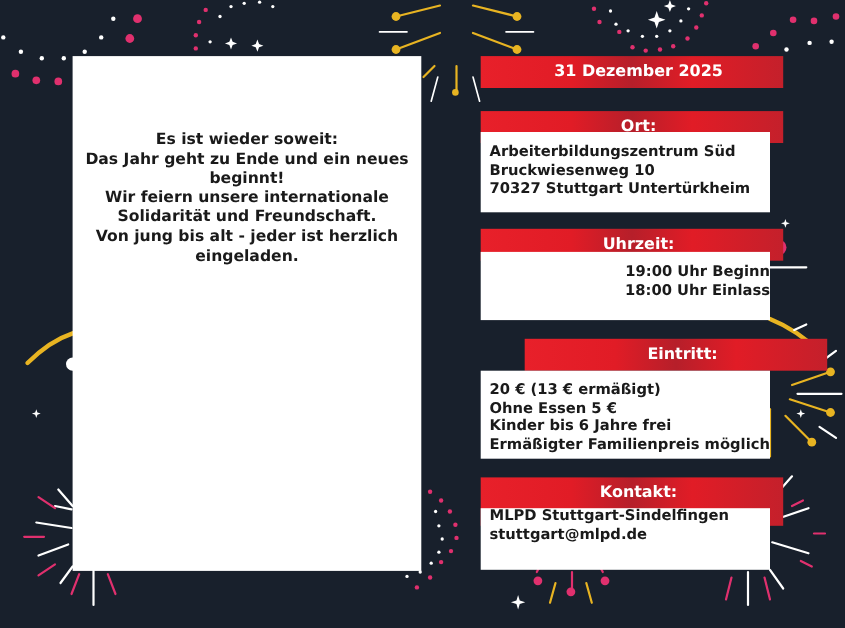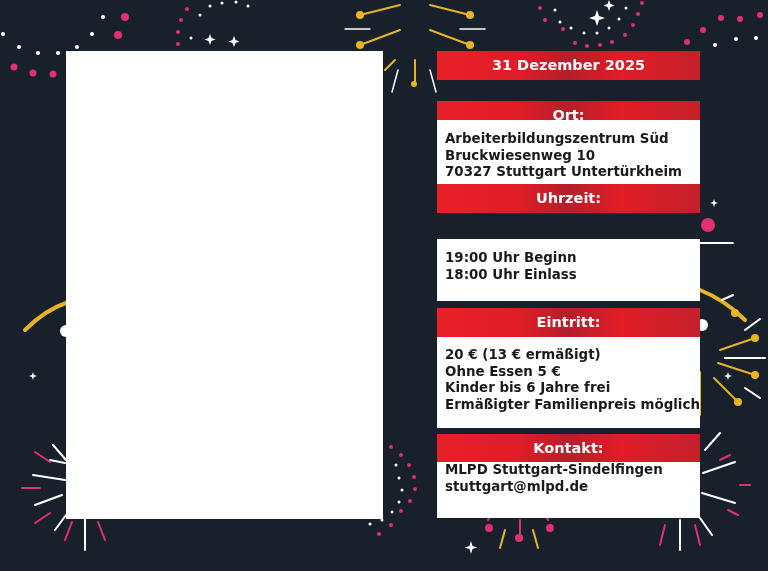--- a/index.html
+++ b/index.html
@@ -1,21 +1,21 @@
 <!DOCTYPE html>
 <html><head>
 <meta charset="utf-8">
 <style>
   html, body { margin:0; padding:0; }
   body { width:768px; height:571px; background:#18202c; position:relative; overflow:hidden; font-family:"DejaVu Sans", sans-serif; }
   #fx { position:absolute; left:0; top:0; width:768px; height:571px; }
   .left-panel { position:absolute; left:66px; top:51px; width:317px; height:468px; background:#ffffff; box-sizing:border-box; padding-top:68px; text-align:center; color:#1a1a1a; font-weight:bold; font-size:14.2px; line-height:17.6px; }
   .left-panel p { margin:0 0 17.6px 0; white-space:pre-line; }
   .hdr { position:absolute; left:437px; width:263px; height:29px; color:#fff; font-weight:bold; font-size:14.5px; line-height:29px; text-align:center;
-    background:linear-gradient(90deg,#e8202a 0%,#e11c26 30%,#b61f2a 50%,#e11c26 70%,#c4202b 100%); }
+    background:linear-gradient(90deg,#e8202a 0%,#e11c26 30%,#b61f2a 50%,#e11c26 70%,#c4202b 100%);padding-left:12px; }
   .body { position:absolute; left:437px; width:263px; background:#fff; box-sizing:border-box; padding:7px 0 0 8px; color:#1a1a1a; font-weight:bold; font-size:13.4px; line-height:16.5px; white-space:pre-line; }
 </style>
 </head>
 <body>
 
 <svg id="fx" viewBox="0 0 768 571">
   <g fill="#e0306e">
     <circle cx="125" cy="17" r="4"></circle>
       <circle cx="118" cy="35" r="4"></circle>
       <circle cx="14" cy="67" r="3.5"></circle>
@@ -179,34 +179,41 @@
         <line x1="548" y1="520" x2="540" y2="505"></line>
       </g>
     <g stroke="#e8b422" stroke-width="2">
         <line x1="500" y1="548" x2="505" y2="530"></line>
         <line x1="538" y1="548" x2="533" y2="530"></line>
       </g>
   </g>
 </svg>
 
 <div class="left-panel">
+  <p>Es ist wieder soweit:
+Das Jahr geht zu Ende und ein neues
+beginnt!
+Wir feiern unsere internationale
+Solidarität und Freundschaft.
+Von jung bis alt - jeder ist herzlich
+eingeladen.</p>
 </div>
 
 <div class="hdr" style="top:51px;">31 Dezember 2025</div>
 
 <div class="hdr" style="top:101px;">Ort:</div>
 <div class="body" style="top:120px;height:73px;padding-top:11px;">Arbeiterbildungszentrum Süd
 Bruckwiesenweg 10
 70327 Stuttgart Untertürkheim</div>
 
-<div class="hdr" style="top:184px;">Uhrzeit:</div>
-<div class="body" style="top:239px;height:62px;padding-top:11px;">19:00 Uhr Beginn
+<div class="hdr" style="top:208px;">Uhrzeit:</div>
+<div class="body" style="top:229px;height:62px;padding-top:11px;text-align:right;">19:00 Uhr Beginn
 18:00 Uhr Einlass</div>
 
-<div class="hdr" style="top:308px;">Eintritt:</div>
-<div class="body" style="top:337px;height:91px;padding-top:10px;">20 € (13 € ermäßigt)
+<div class="hdr" style="top:308px;margin-left:40px;">Eintritt:</div>
+<div class="body" style="top:337px;height:80px;padding-top:10px;">20 € (13 € ermäßigt)
 Ohne Essen 5 €
 Kinder bis 6 Jahre frei
 Ermäßigter Familienpreis möglich</div>
 
 <div class="hdr" style="top:434px;height:44px;line-height:28px;">Kontakt:</div>
 <div class="body" style="top:462px;height:56px;padding-top:0;">MLPD Stuttgart-Sindelfingen
 stuttgart@mlpd.de</div>
 
 </body></html>

